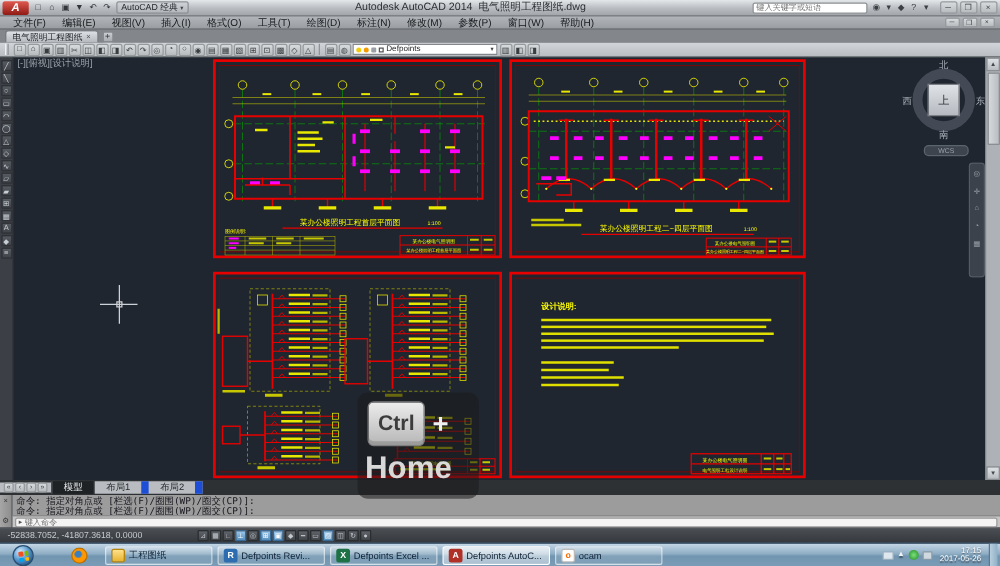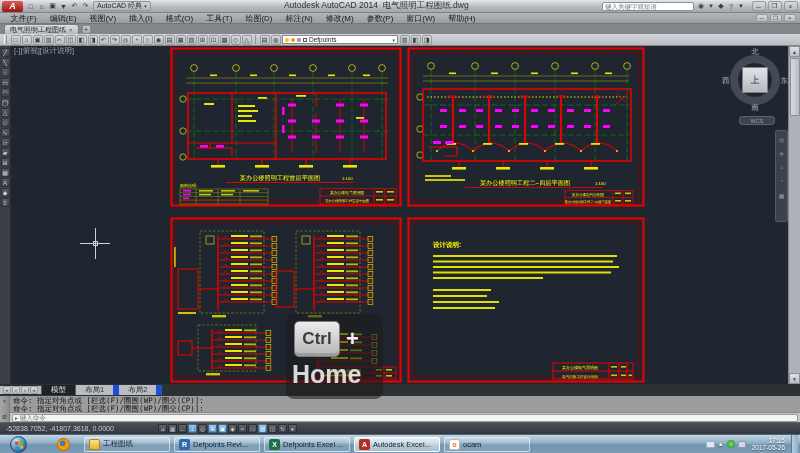--- a/index.html
+++ b/index.html
@@ -717,21 +717,21 @@
     <div class="tbtn">
       <span class="ticon revit">R</span>
       <span>Defpoints Revi...</span>
     </div>
     <div class="tbtn">
       <span class="ticon excel">X</span>
       <span>Defpoints Excel ...</span>
     </div>
     <div class="tbtn active">
       <span class="ticon acad">A</span>
-      <span>Autodesk Excel...</span>
+      <span>Defpoints AutoC...</span>
     </div>
     <div class="tbtn">
       <span class="ticon ocam">o</span>
       <span>ocam</span>
     </div>
     <div class="tray">
       <span class="tray-box"></span>
       <span class="glyph">▲</span>
       <span class="tray-dot"></span>
       <span class="tray-mon"></span>

